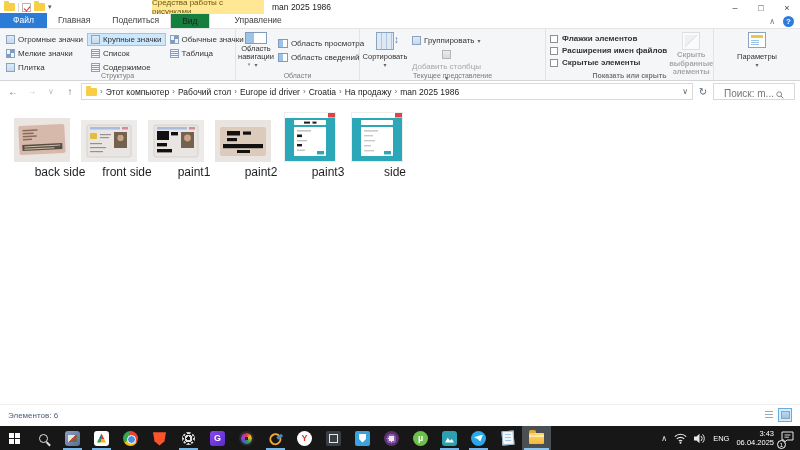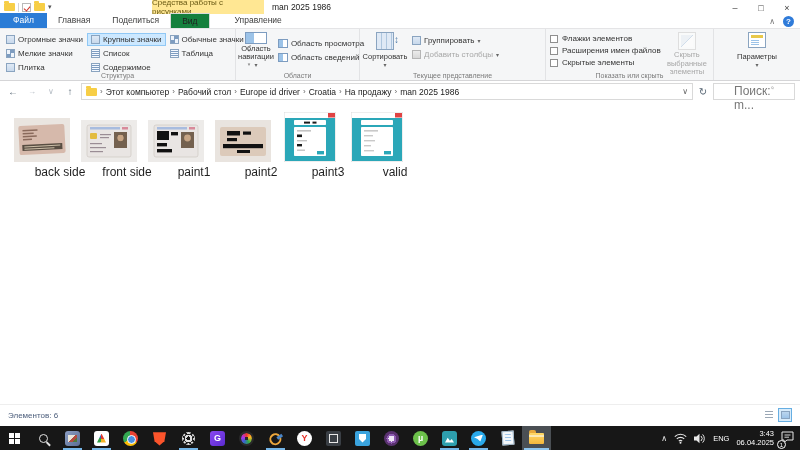--- a/index.html
+++ b/index.html
@@ -36,21 +36,21 @@
   .rgroup { position:relative; height:100%; border-right:1px solid #e2e3e5; padding:2px 2px 11px 2px; display:flex; }
   .rgroup-label { position:absolute; bottom:1px; left:0; right:0; text-align:center; font-size:7px; color:#7a7a7a; }
   .bigbtn { display:flex; flex-direction:column; align-items:center; justify-content:flex-start; width:46px; padding-top:1px;
     font-size:7.5px; color:#333; text-align:center; line-height:1.15; cursor:default; }
   .bigbtn .bicon { width:22px; height:20px; margin-bottom:1px; }
   .bigbtn.disabled { color:#a7a7a7; }
   .caret { font-size:6px; color:#666; }
   .stackcol { display:flex; flex-direction:column; justify-content:flex-start; gap:1px; padding-top:2px; }
   .srow { display:flex; align-items:center; gap:3px; font-size:8px; color:#333; padding:1px 3px; border:1px solid transparent; white-space:nowrap; cursor:default; }
   .srow.selected { background:#cce8ff; border-color:#90c8f5; }
-  .srow.disabled { color:#a7a7a7; }
+  .srow.disabled { color:#a7a7a7;flex-direction:column; }
   .sicon { width:9px; height:9px; flex:0 0 9px; border:1px solid #8aa4c0; background:linear-gradient(#dfe9f5,#c8d9ec); }
   .sicon.lines { background:repeating-linear-gradient(#f5f9ff 0 1px,#7d9cc0 1px 2px); }
   .sicon.grid { background:conic-gradient(#7d9cc0 0 25%, #eef4fb 0 50%, #7d9cc0 0 75%, #eef4fb 0); }
   .sicon.gray { border-color:#b5b5b5; background:linear-gradient(#ececec,#d8d8d8); }
   .panes-icon { width:22px; height:18px; border:1px solid #7d9cc0; background:linear-gradient(90deg,#9cc3e8 0 8px,#fff 8px); }
   .small-pane-icon { width:10px; height:9px; border:1px solid #7d9cc0; background:linear-gradient(90deg,#9cc3e8 0 4px,#fff 4px); flex:0 0 10px; }
   .sort-icon { width:18px; height:18px; border:1px solid #8aa4c0; background:repeating-linear-gradient(90deg,#dfe9f5 0 4px,#aec6de 4px 5px); position:relative; }
   .sort-icon::after { content:"↕"; position:absolute; right:-6px; top:1px; font-size:10px; color:#4a79a8; }
   .hide-sel-icon { width:18px; height:18px; background:#fdfdfd; border:1px solid #cfcfcf; clip-path:polygon(0 0,100% 0,100% 100%,0 100%); position:relative; opacity:.6; }
   .hide-sel-icon::after { content:""; position:absolute; left:2px; top:2px; right:2px; bottom:2px; background:linear-gradient(135deg,#e8eef5 48%,#b9cde2 50%,#fff 52%); }
@@ -64,21 +64,21 @@
 
   
   .navbar { height:21px; display:flex; align-items:center; padding:0 5px; gap:3px; background:#fff; }
   .navbtn { width:16px; height:16px; display:flex; align-items:center; justify-content:center; font-size:10px; color:#5a6views; color:#566573; cursor:default; }
   .navbtn.dim { color:#b5bcc4; font-size:8px; }
   .addr { flex:1; height:17px; border:1px solid #d9d9d9; background:#fff; display:flex; align-items:center; padding:0 4px; gap:2px; overflow:hidden; }
   .crumb { font-size:8.5px; color:#222; white-space:nowrap; cursor:default; }
   .crumb-sep { font-size:8px; color:#666; padding:0 1px; }
   .addr-tail { margin-left:auto; display:flex; gap:4px; color:#666; font-size:8px; }
   .refreshbtn { width:14px; height:16px; display:flex; align-items:center; justify-content:center; font-size:10px; color:#566573; }
-  .searchbox { width:82px; height:17px; border:1px solid #d9d9d9; background:#fff; display:flex; align-items:flex-start; justify-content:space-between; padding:0 20px; font-size:12px; color:#777; }
+  .searchbox { width:82px; height:17px; border:1px solid #d9d9d9; background:#fff; display:flex; align-items:flex-end; justify-content:space-between; padding:0 10px; font-size:10px; color:#777; }
 
   
   .content { height:302px; background:#fff; padding:8px 0 0 10px; display:flex; align-items:flex-start; gap:3px; }
   .file-item { width:64px; display:flex; flex-direction:column; align-items:center; cursor:default; }
   .thumb { height:52px; display:flex; align-items:flex-end; justify-content:center; }
   .fname { font-size:12px; color:#1f1f1f; margin-top:3px; text-align:center; white-space:nowrap;padding-left:36px; }
 
   
   .statusbar { height:21px; border-top:1px solid #eee; display:flex; align-items:center; justify-content:space-between; padding:0 8px; background:#fff; }
   .status-text { font-size:8px; color:#4a5c7a; }
@@ -255,21 +255,21 @@
         </div>
         <div class="srow disabled">
           <span class="sicon gray"></span>
           <span>Добавить столбцы</span>
           <span class="caret">▾</span>
         </div>
       </div>
       <div class="rgroup-label">Текущее представление</div>
     </div>
 
-    <div class="rgroup" style="width:168px;">
+    <div class="rgroup" style="width:168px;font-weight:bold;">
       <div class="stackcol">
         <div class="chk-row">
           <span class="chk"></span>
           <span>Флажки элементов</span>
         </div>
         <div class="chk-row">
           <span class="chk"></span>
           <span>Расширения имен файлов</span>
         </div>
         <div class="chk-row">
@@ -435,21 +435,21 @@
           <rect x="10" y="8" width="32" height="5" rx="0.8" fill="#fff"></rect>
           <rect x="10" y="15" width="32" height="29" rx="0.8" fill="#fff"></rect>
           <rect x="13" y="18" width="14" height="1.6" fill="#c9c9c9"></rect>
           <rect x="13" y="23" width="9" height="1.4" fill="#c9c9c9"></rect>
           <rect x="13" y="28" width="11" height="1.4" fill="#c9c9c9"></rect>
           <rect x="13" y="33" width="7" height="1.4" fill="#c9c9c9"></rect>
           <rect x="13" y="38" width="10" height="1.4" fill="#c9c9c9"></rect>
           <rect x="33" y="39" width="7" height="3.4" fill="#2ba7b8"></rect>
         </svg>
       </div>
-      <div class="fname">valid</div>
+      <div class="fname">side</div>
     </div>
   </div>
 
   <div class="statusbar">
     <span class="status-text">Элементов: 6</span>
     <span class="view-toggles">
       <span class="vt">
           <span class="vt-list"></span>
         </span>
       <span class="vt active">

